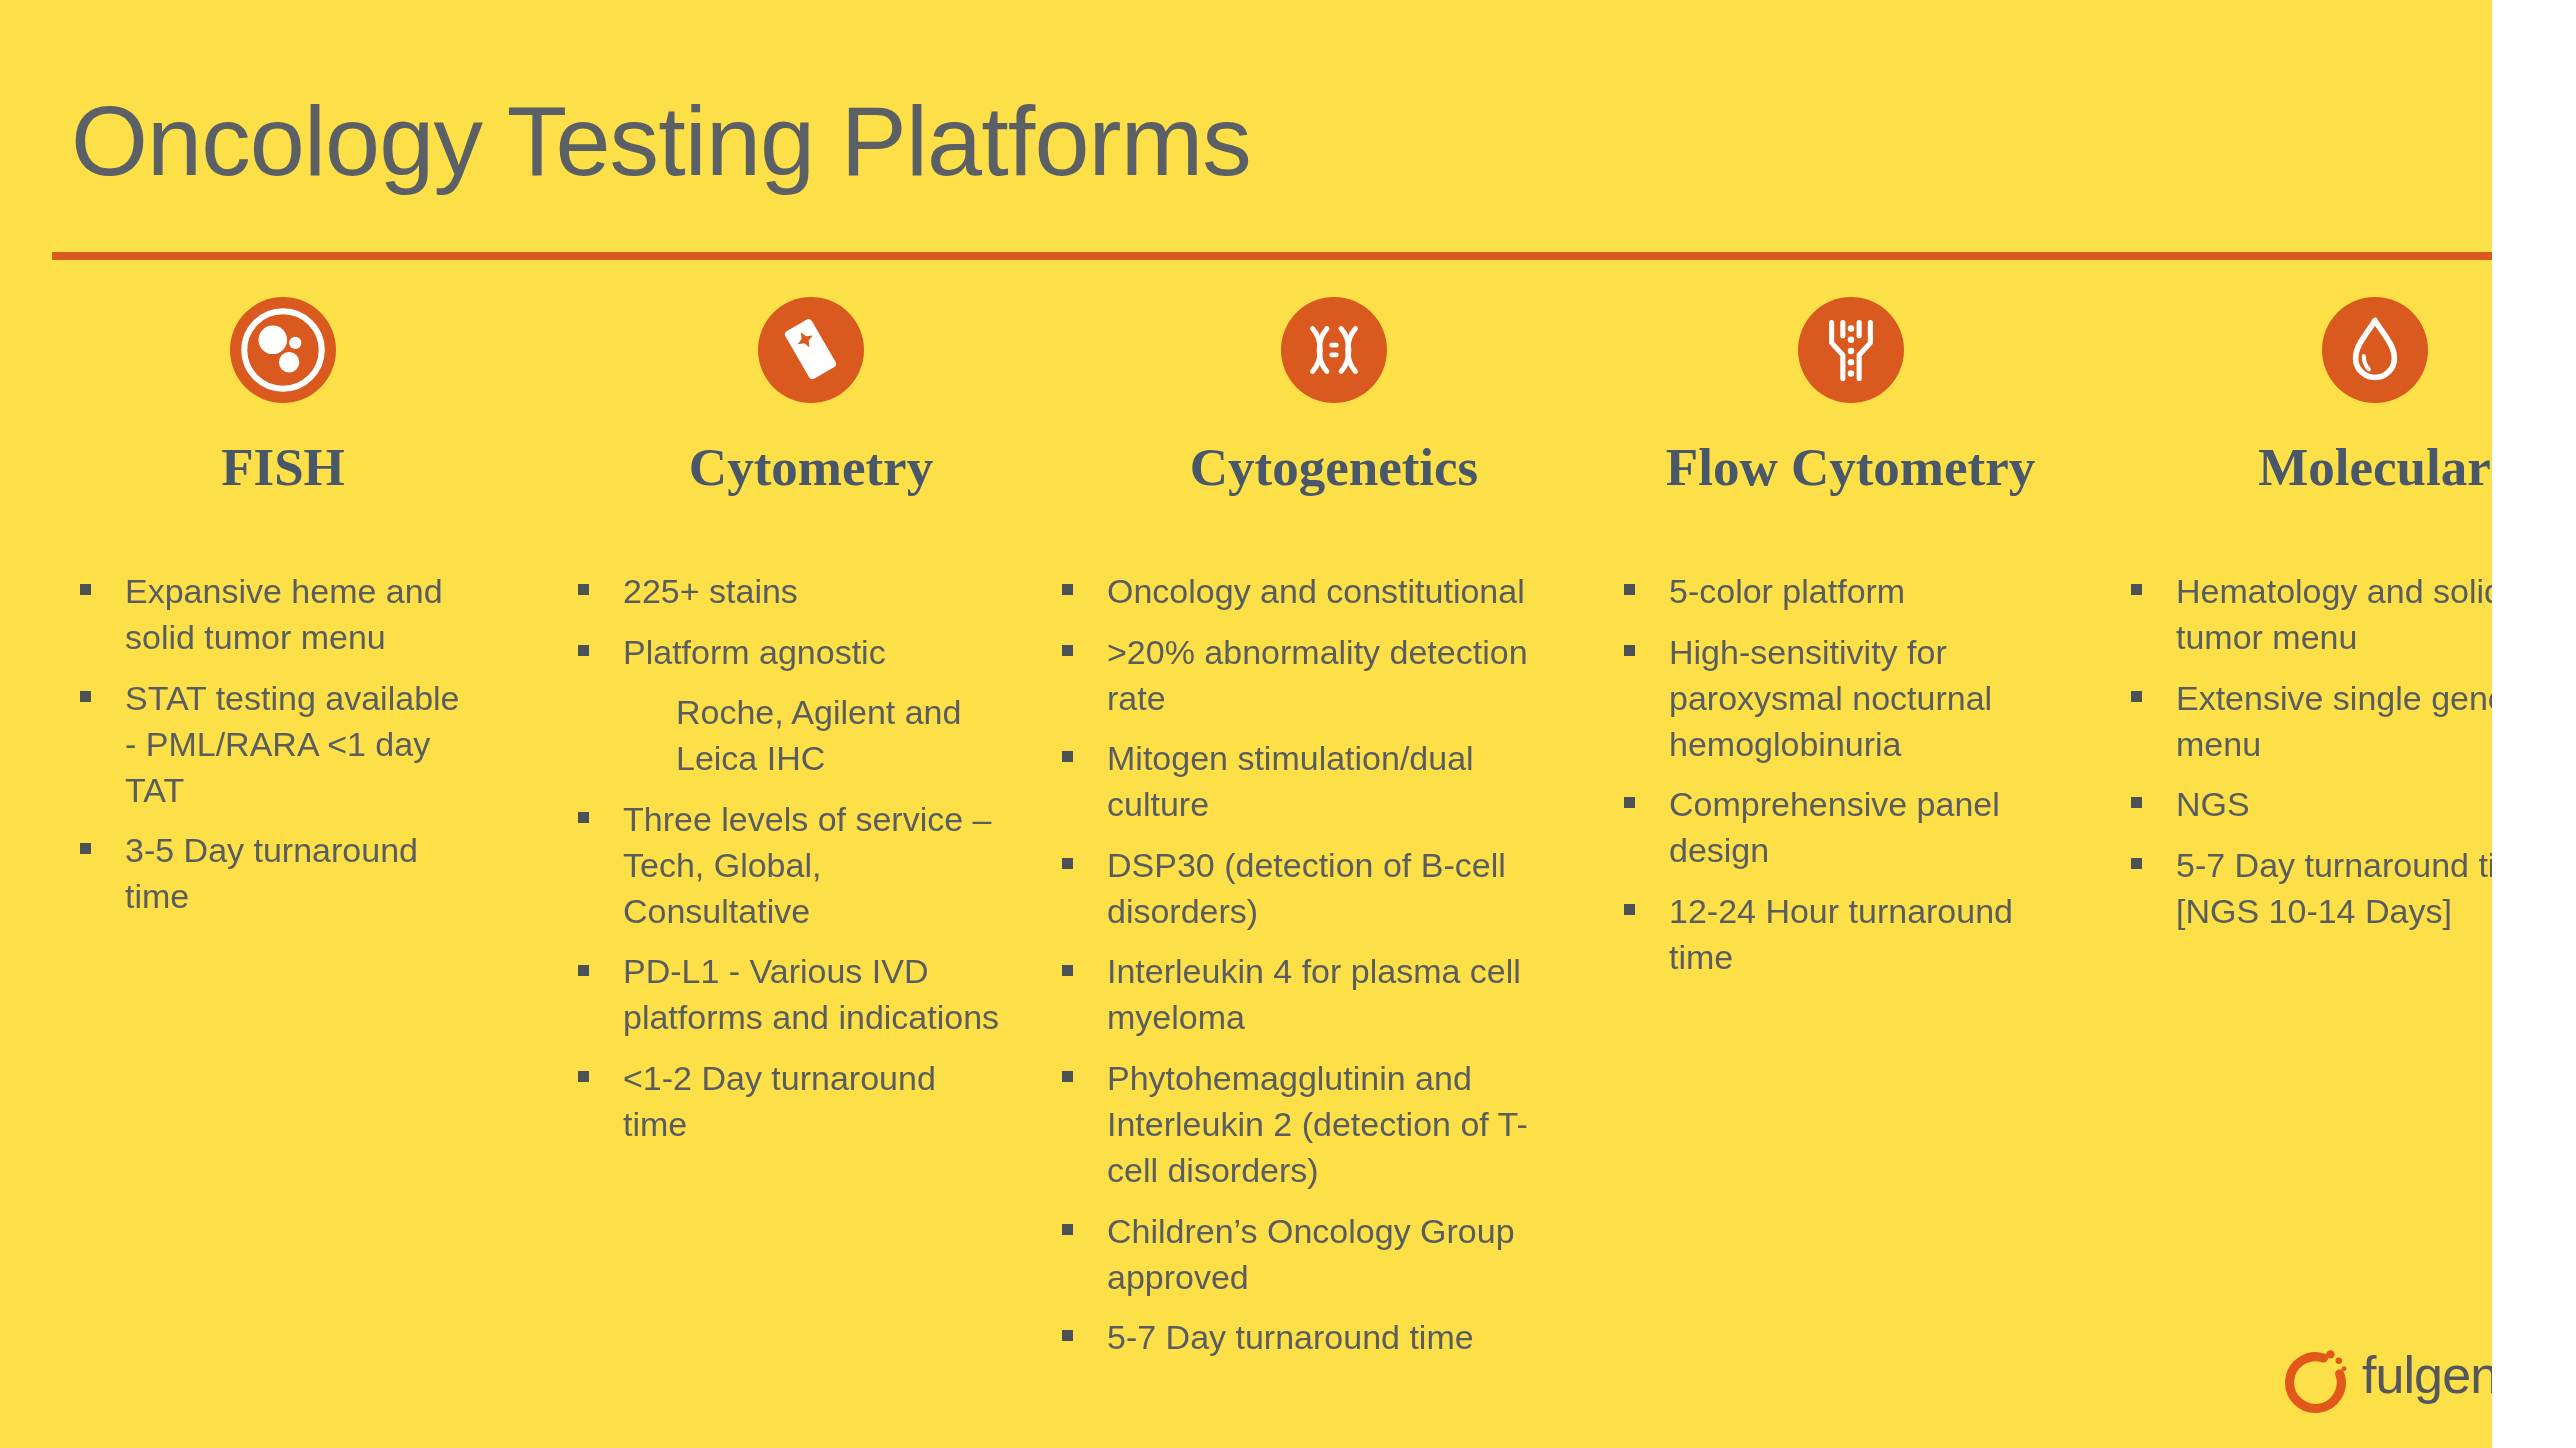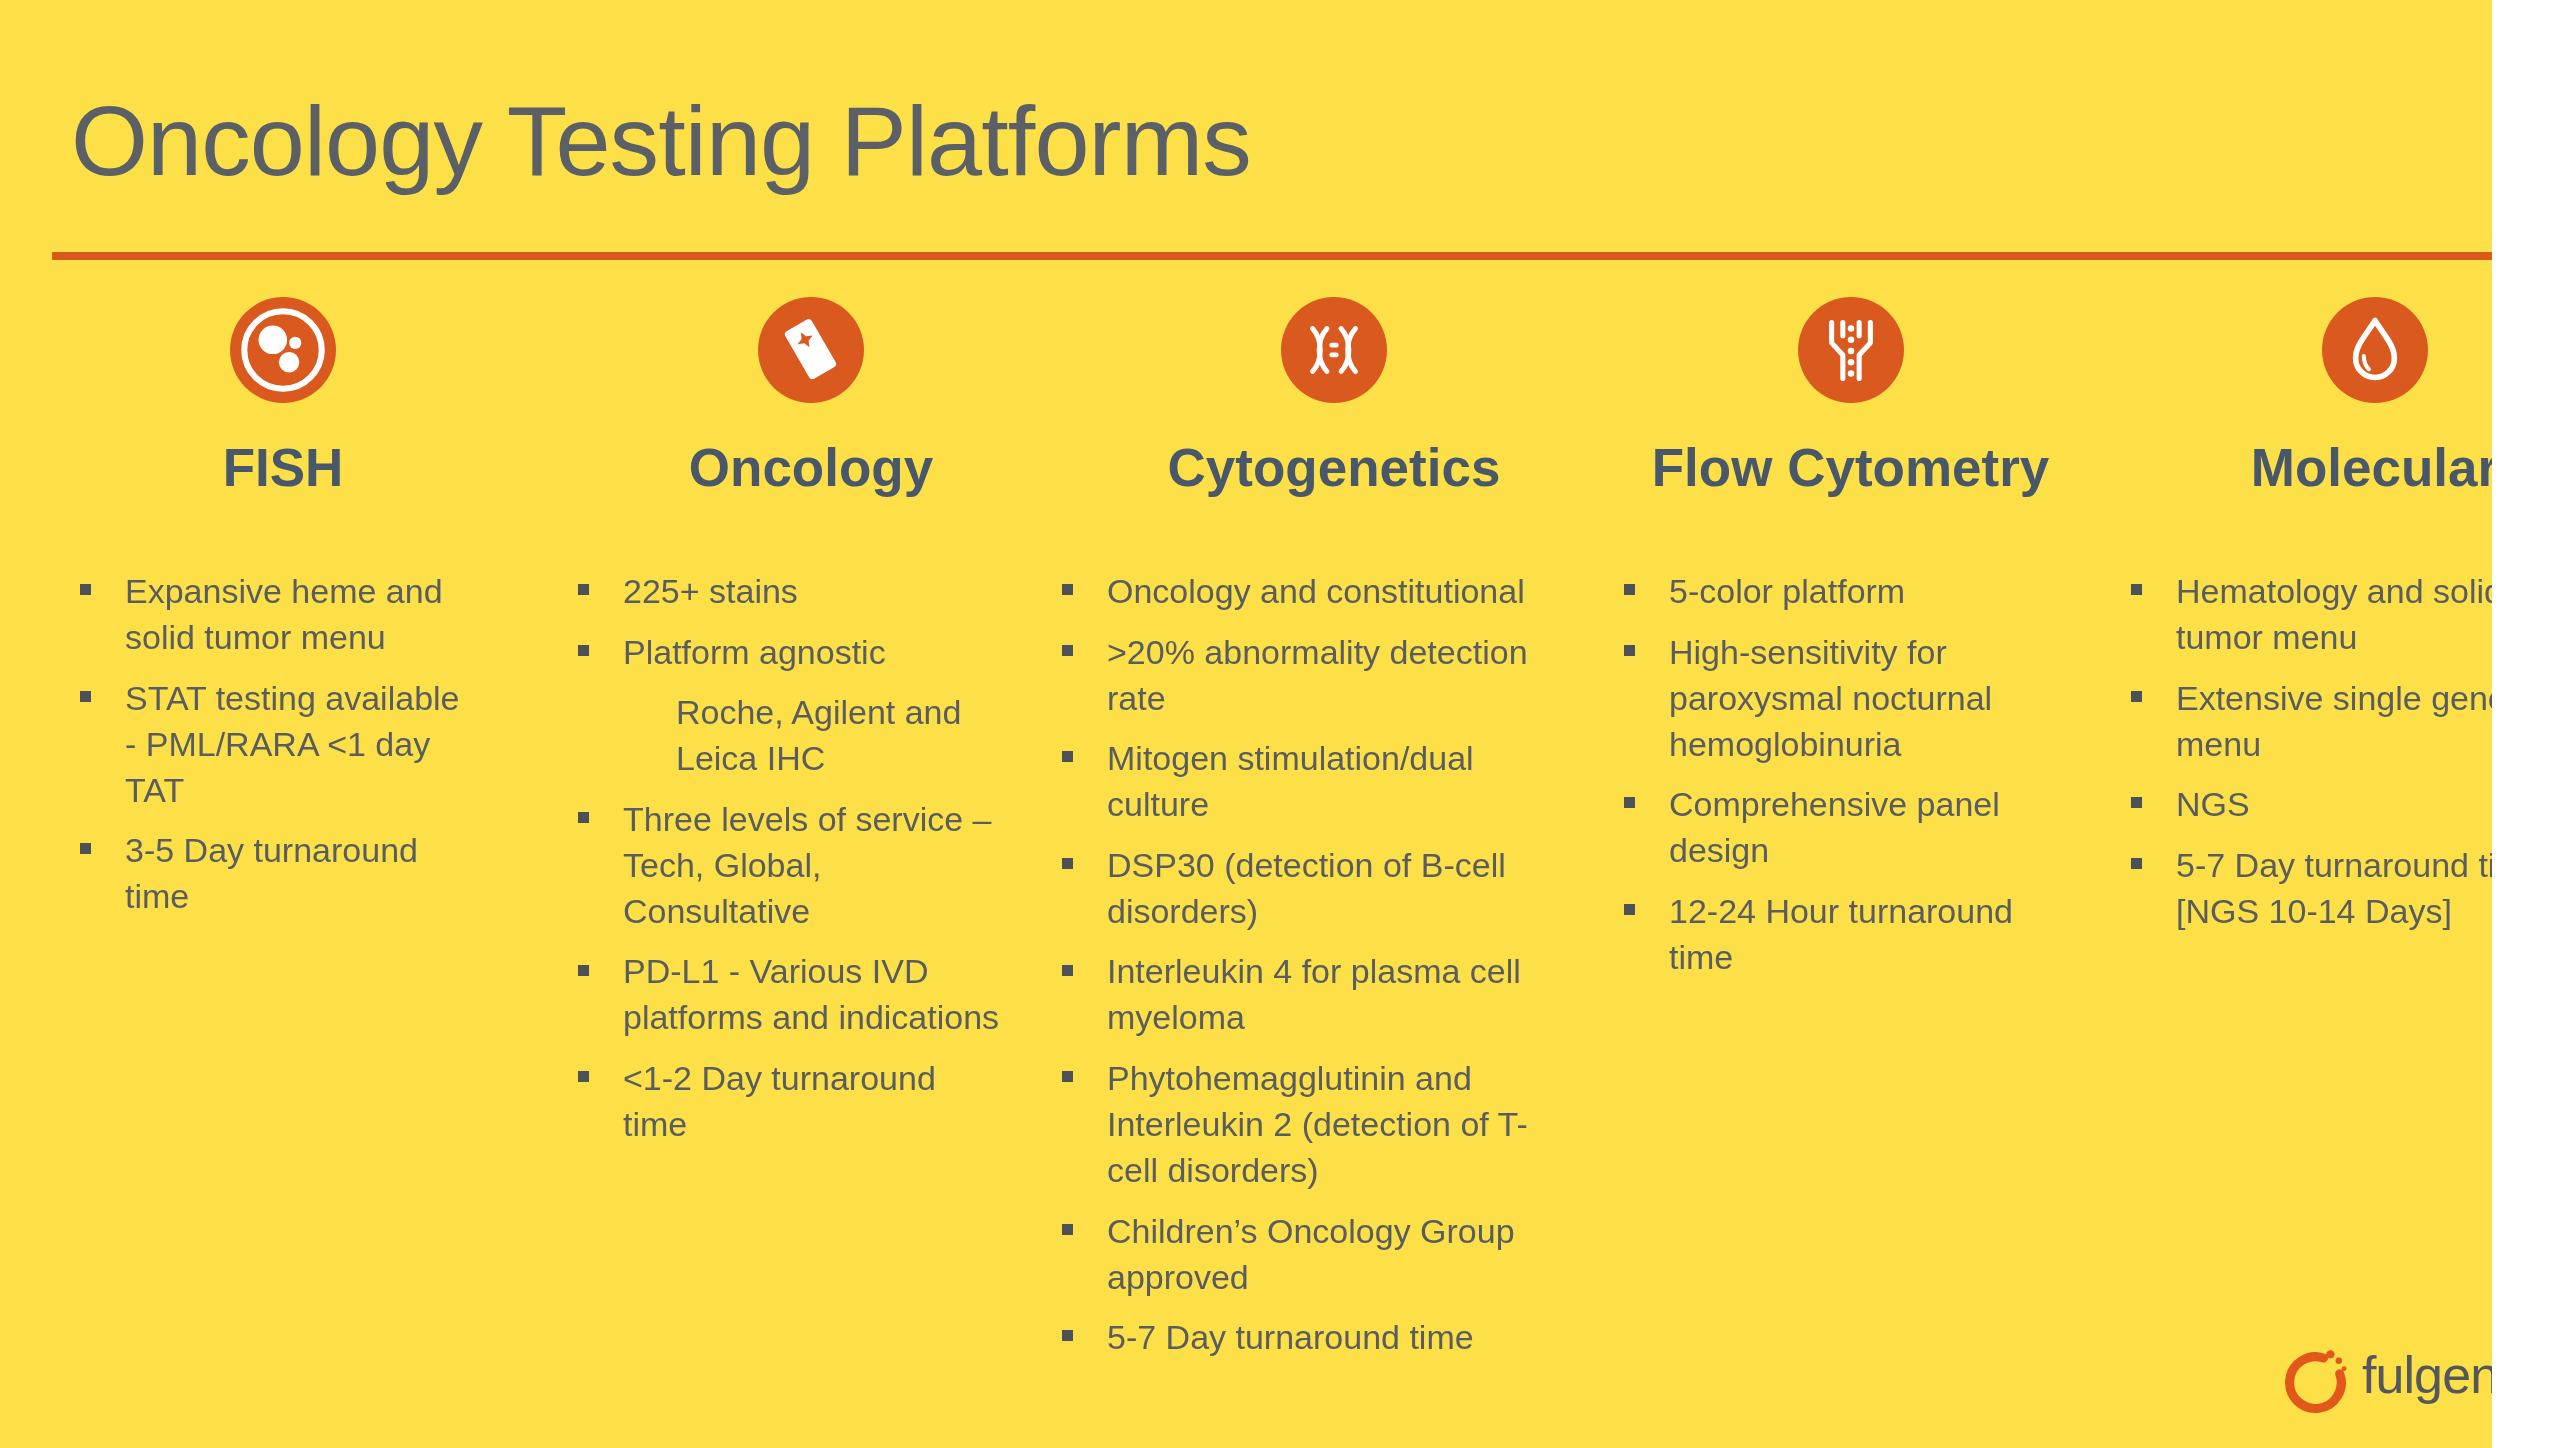--- a/index.html
+++ b/index.html
@@ -12,21 +12,21 @@
     font-size:99px;font-weight:400;letter-spacing:-0.9px;
     color:#5A6065;line-height:1.2;white-space:nowrap;
   }
   .divider{
     position:absolute;left:52px;top:252px;width:2487px;height:7.7px;background:#D9591E;
   }
   .col{position:absolute;top:297px;}
   .icon-wrap{width:100%;text-align:center;height:106px;}
   .col-title{
     margin:38px 0 0 0;text-align:center;
-    font-size:53px;font-weight:700;color:#485769;line-height:53px;white-space:nowrap;
+    font-size:53px;font-weight:700;color:#485769;line-height:53px;white-space:nowrap;font-family:Liberation Serif, serif;
   }
   ul.bullets{list-style:none;margin:74px 0 0 0;padding:0;}
   ul.bullets li{
     position:relative;padding-left:48px;margin:0 0 14.6px 0;
     font-size:34px;line-height:46px;color:#595D60;white-space:pre-line;
   }
   ul.bullets li .marker{
     position:absolute;left:3.4px;top:16.3px;width:11px;height:11px;background:#4B5157;
   }
   ul.bullets li.sub{padding-left:101px;}
@@ -69,21 +69,21 @@
         </ul>
       </div>
       <div class="col" style="left: 575px; width: 472px;">
         <div class="icon-wrap"><svg viewBox="0 0 104 104" width="106" height="106">
             <circle cx="52" cy="52" r="52" fill="#D9591E"></circle>
             <g transform="rotate(-30 52 52)">
               <rect x="37" y="24" width="30" height="54" rx="4" fill="#fff"></rect>
               <path d="M52 32 L54.5 38 L60.5 40.5 L54.5 43 L52 49 L49.5 43 L43.5 40.5 L49.5 38 Z" fill="#D9591E"></path>
             </g>
           </svg></div>
-        <h2 class="col-title">Oncology</h2>
+        <h2 class="col-title">Cytometry</h2>
         <ul class="bullets">
           <li><span class="marker"></span><span>225+ stains</span></li>
           <li><span class="marker"></span><span>Platform agnostic</span></li>
           <li class="sub"><span>Roche, Agilent and
 Leica IHC</span></li>
           <li><span class="marker"></span><span>Three levels of service –
 Tech, Global,
 Consultative</span></li>
           <li><span class="marker"></span><span>PD-L1 - Various IVD
 platforms and indications</span></li>

